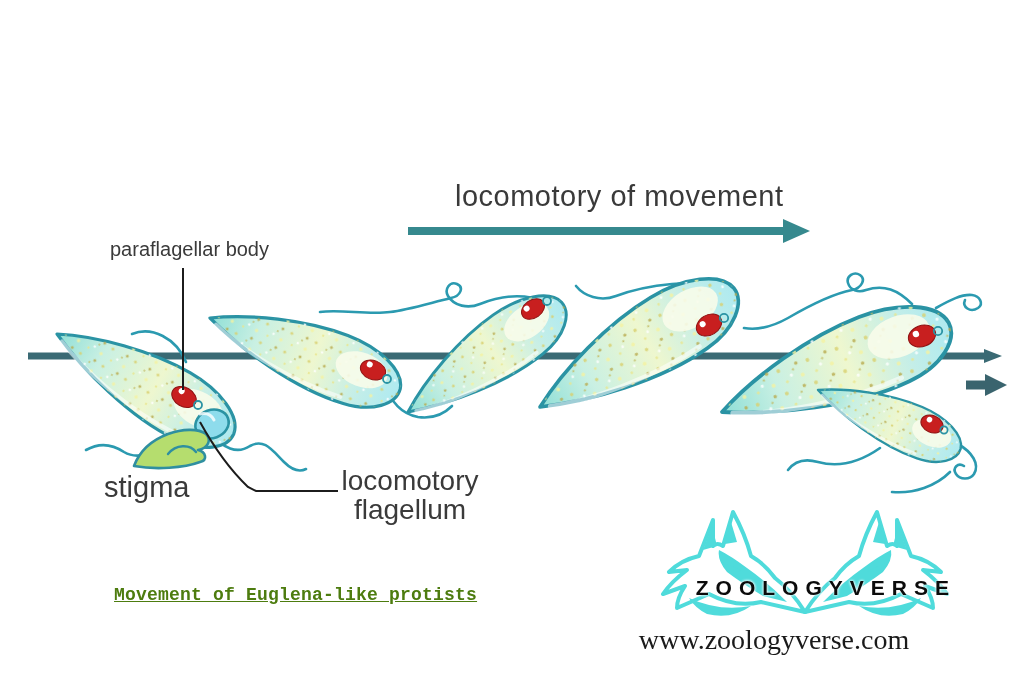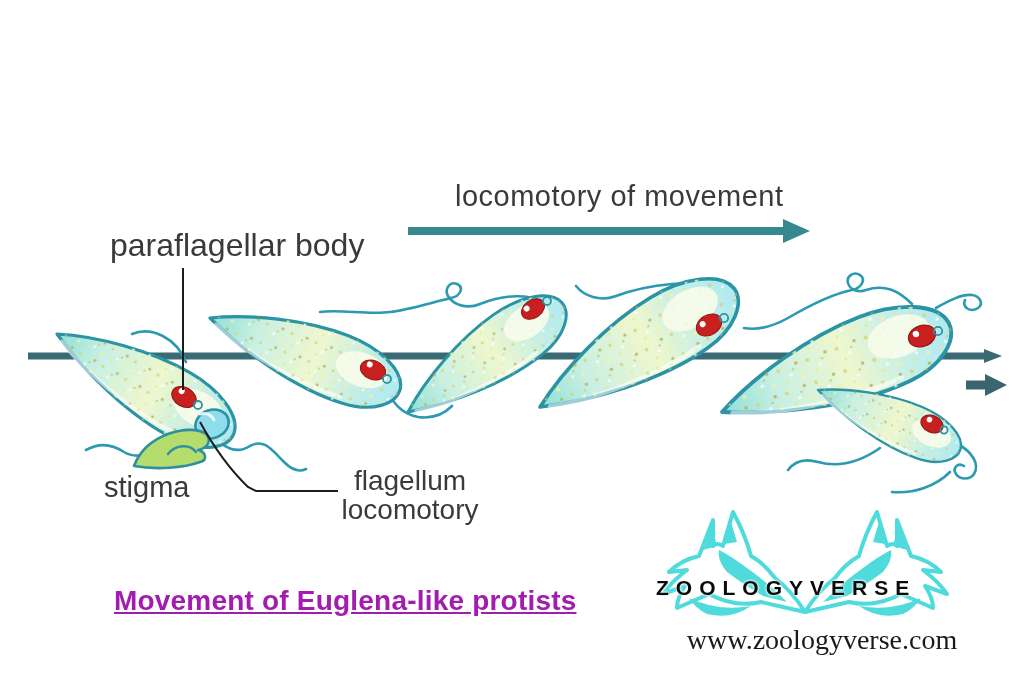--- a/index.html
+++ b/index.html
@@ -5,35 +5,35 @@
   html,body{margin:0;padding:0;}
   body{
     width:1024px;height:683px;position:relative;background:#ffffff;
     font-family:"Liberation Sans",sans-serif;overflow:hidden;
   }
   #scene{position:absolute;left:0;top:0;}
   .lbl{
     position:absolute;color:#3a3a3a;font-size:29px;line-height:1.05;
     white-space:nowrap;
   }
-  .lbl-para{left:110px;top:229px;font-size:32px;}
+  .lbl-para{left:110px;top:239px;font-size:20px;}
   .lbl-dir{left:455px;top:181px;letter-spacing:0.5px;}
   .lbl-stigma{left:104px;top:472px;text-align:right;}
   .lbl-loco{left:330px;top:466px;width:160px;font-size:28px;text-align:center;white-space:normal;}
   .caption{
-    position:absolute;left:114px;top:585px;color:#a21caf;font-size:28px;
-    font-weight:700;text-decoration:underline;letter-spacing:0.2px;white-space:nowrap;
+    position:absolute;left:114px;top:585px;color:#4d7c0f;font-size:18px;
+    font-weight:700;text-decoration:underline;letter-spacing:0.2px;white-space:nowrap;font-family:Liberation Mono, monospace;
   }
   .brand{
-    position:absolute;left:656px;top:576px;width:300px;text-align:left;
+    position:absolute;left:656px;top:576px;width:300px;text-align:right;
     color:#0b0b0b;font-size:21px;font-weight:800;letter-spacing:7px;white-space:nowrap;
     text-shadow:0 0 3px #fff,0 0 3px #fff;
   }
   .site{
-    position:absolute;left:672px;top:624px;width:300px;text-align:center;
+    position:absolute;left:624px;top:624px;width:300px;text-align:center;
     color:#1a1a1a;font-size:28px;font-family:"Liberation Serif",serif;white-space:nowrap;
   }
 </style>
 </head>
 <body>
 
 <svg id="scene" width="1024" height="683" viewBox="0 0 1024 683">
   <defs>
     <linearGradient id="cellgrad" x1="0" y1="0" x2="1" y2="0">
       <stop offset="0" stop-color="#8fdfd6"></stop>
@@ -168,18 +168,18 @@
     <g transform="translate(955,510) scale(-1,1)">
         <use href="#wolfHead"></use>
       </g>
   </g>
 </svg>
 
 <div class="lbl lbl-para">paraflagellar body</div>
 <div class="lbl lbl-dir">locomotory of movement</div>
 <div class="lbl lbl-stigma">stigma</div>
 <div class="lbl lbl-loco">
+  <div>locomotory</div>
   <div>flagellum</div>
-  <div>locomotory</div>
 </div>
 <div class="caption">Movement of Euglena-like protists</div>
 <div class="brand">ZOOLOGYVERSE</div>
 <div class="site">www.zoologyverse.com</div>
 
 </body></html>

